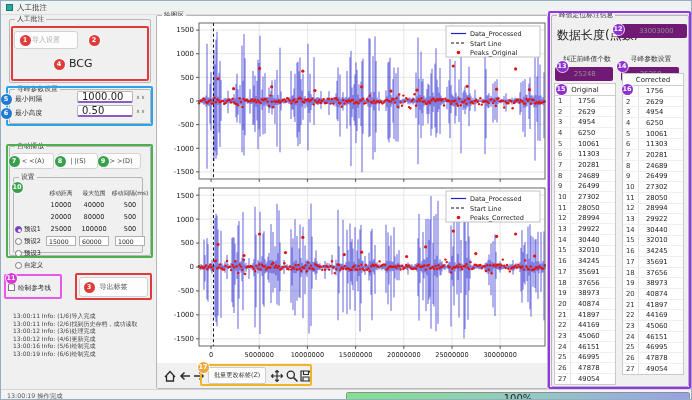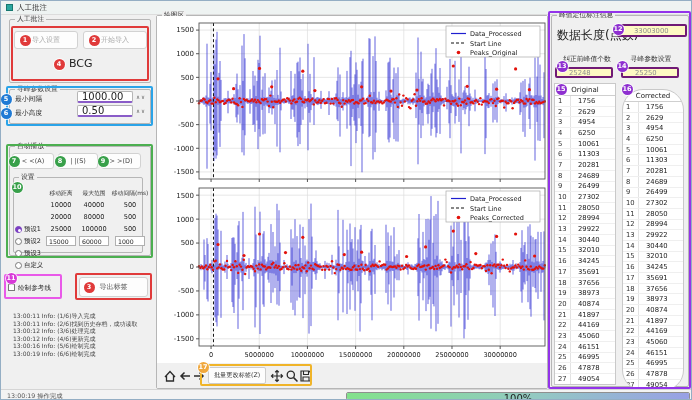--- a/index.html
+++ b/index.html
@@ -8,21 +8,21 @@
   .titlebar{position:absolute;left:0;top:0;width:100%;height:14px;background:#eef3f2;border-bottom:1px solid #dcdcdc;display:flex;align-items:center;}
   .appicon{width:7px;height:7px;margin-left:5px;background:#2aa7a0;border:1px solid #17776f;}
   .apptitle{font-size:7.5px;color:#333;margin-left:4px;}
   .grp{position:absolute;border:1px solid #b6b6b6;border-radius:2px;background:transparent;}
   .gt{position:absolute;top:-5px;left:5px;background:#f0f0f0;padding:0 2px;font-size:6.8px;line-height:9px;color:#333;white-space:nowrap;}
   .btn{position:absolute;display:flex;align-items:center;justify-content:center;background:#fdfdfd;border:1px solid #d2d2d2;border-radius:3px;font-size:7px;color:#444;white-space:nowrap;}
   .btn.dis{color:#a9a9a9;}
   .lbl{position:absolute;font-size:7px;color:#222;white-space:nowrap;}
   .field{position:absolute;background:#fff;border:1px solid #b5b5b5;border-bottom:2px solid #8a5cc8;border-radius:2px;font-size:10px;color:#222;display:flex;align-items:center;padding:0 4px;}
   .spin{position:absolute;font-size:5.5px;color:#666;letter-spacing:1px;}
-  .gfield{position:absolute;background:#fef9c3;border:2px solid #701a75;border-radius:2px;font-size:6.8px;color:#8f8f8f;display:flex;align-items:center;}
+  .gfield{position:absolute;background:#fef9c3;border:7px solid #701a75;border-radius:2px;font-size:6.8px;color:#8f8f8f;display:flex;align-items:center;}
   .bcg{position:absolute;font-size:11px;color:#222;}
   
   .ptable{position:absolute;left:14px;top:186px;width:134px;}
   .prow{display:flex;align-items:center;height:12px;}
   .pc0{width:30px;display:flex;align-items:center;font-size:6.4px;color:#222;margin-top:48px;}
   .pc{width:32px;text-align:center;font-size:6.6px;color:#222;}
   .pc.h{font-size:5.8px;color:#333;white-space:nowrap;}
   .pc:nth-child(3){width:34px;}
   .pc:nth-child(4){width:38px;}
   .radio{width:7px;height:7px;border:1px solid #7a7a7a;border-radius:50%;background:#fff;margin-right:2px;flex:none;}
@@ -61,21 +61,20 @@
 
   <div class="titlebar">
     <span class="appicon"></span>
     <span class="apptitle">人工批注</span>
   </div>
 
   <div class="grp" style="left:8px;top:18px;width:142px;height:64px;">
     <span class="gt">人工批注</span>
   </div>
   <div class="btn dis" style="left:13px;top:30px;width:64px;height:18px;">导入设置</div>
-  <div class="btn dis" style="left:82px;top:30px;width:64px;height:18px;">开始导入</div>
   <div class="bcg" style="left:68px;top:56px;">BCG</div>
 
   <div class="grp" style="left:8px;top:88px;width:142px;height:35px;">
     <span class="gt">寻峰参数设置</span>
   </div>
   <span class="lbl" style="left:14px;top:93px;font-size:6.8px;">最小间隔</span>
   <div class="field" style="left:76px;top:90px;width:56px;height:12px;">1000.00</div>
   <span class="spin" style="left:135px;top:93px;"><span>∧</span><span>∨</span></span>
   <span class="lbl" style="left:14px;top:107px;font-size:6.8px;">最小高度</span>
   <div class="field" style="left:76px;top:104px;width:56px;height:12px;">0.50</div>
@@ -929,21 +928,21 @@
         <div class="trow">
           <span class="tidx">26</span>
           <span class="tval">47878</span>
         </div>
         <div class="trow">
           <span class="tidx">27</span>
           <span class="tval">49054</span>
         </div>
       </div>
   </div>
-  <div class="rtable" style="left:621px;top:88px;border-radius:21px;">
+  <div class="rtable" style="left:621px;top:72px;">
     <div class="thead">Corrected</div>
     <div id="table-corrected">
         <div class="trow">
           <span class="tidx">1</span>
           <span class="tval">1756</span>
         </div>
         <div class="trow">
           <span class="tidx">2</span>
           <span class="tval">2629</span>
         </div>

